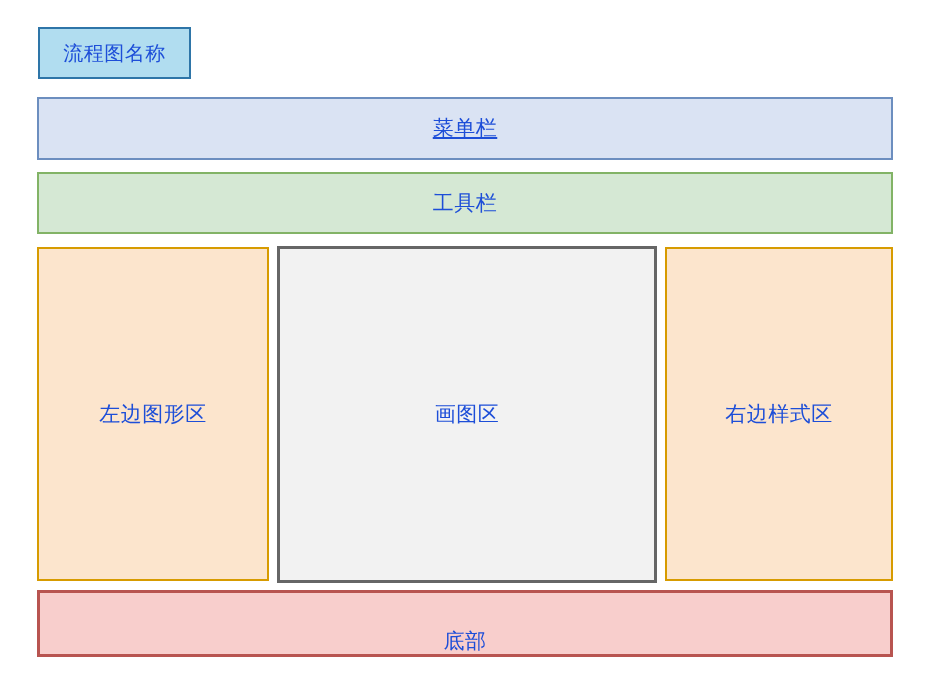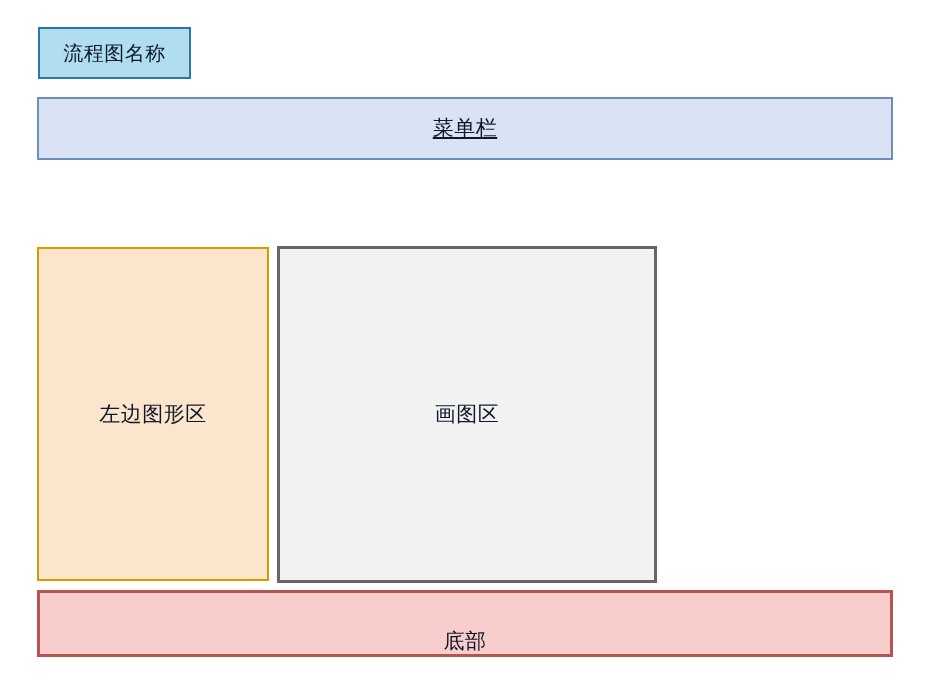--- a/index.html
+++ b/index.html
@@ -20,21 +20,21 @@
     height: 682px;
     background: #ffffff;
   }
   .box {
     position: absolute;
     box-sizing: border-box;
     display: flex;
     align-items: center;
     justify-content: center;
     text-align: center;
-    color: #0f172a;
+    color: #1d4ed8;
     font-size: 21px;
     line-height: 1.25;
     letter-spacing: 0.5px;
     white-space: nowrap;
   }
 
   
   #title-box {
     left: 38px;
     top: 27px;
@@ -113,27 +113,33 @@
 <div id="mockup">
 
   <div class="box" id="title-box">
     <span>流程图名称</span>
   </div>
 
   <div class="box" id="menu-bar">
     <span>菜单栏</span>
   </div>
 
+  <div class="box" id="tool-bar">
+    <span>工具栏</span>
+  </div>
 
   <div class="box" id="canvas-area">
     <span>画图区</span>
   </div>
 
   <div class="box" id="left-panel">
     <span>左边图形区</span>
   </div>
 
+  <div class="box" id="right-panel">
+    <span>右边样式区</span>
+  </div>
 
   <div class="box" id="footer-bar">
     <span>底部</span>
   </div>
 
 </div>
 
 </body></html>

